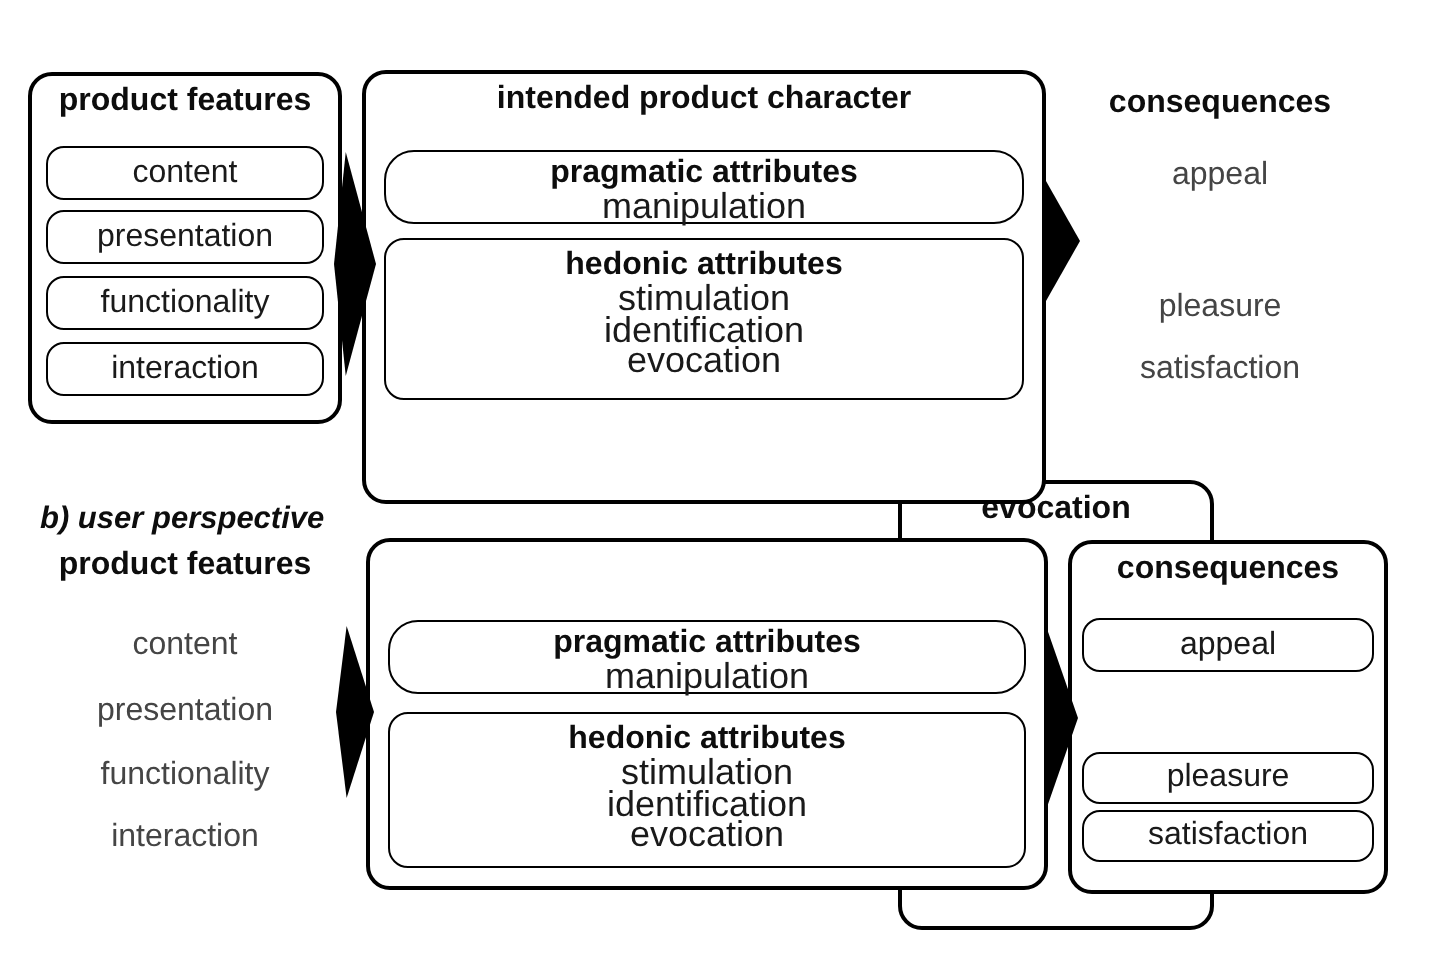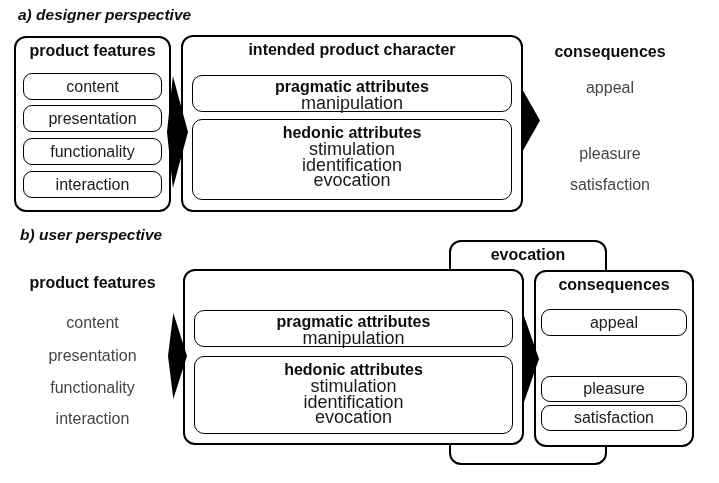--- a/index.html
+++ b/index.html
@@ -93,41 +93,40 @@
     color: #0d0d0d;
     white-space: nowrap;
   }
   .arrow {
     position: absolute;
     background: #000000;
     z-index: 3;
   }
   .arrow.kite { clip-path: polygon(0% 50%, 28% 0%, 100% 50%, 28% 100%); }
   .arrow.tri  { clip-path: polygon(0% 0%, 100% 50%, 0% 100%); }
-  .pt2 { padding-top: 2px; }
+  .pt2 { padding-top: 2px; border-radius: 15px; }
   .pt4 { padding-top: 4px; }
 </style>
 </head>
 <body>
 
 <div id="canvas">
 
-  <div class="abs seclabel" style="left:18px; top:6px;">a) designer perspective</div>
 
   <div class="roundbox" style="left:14px; top:36px; width:157px; height:176px;">
     <span class="boxtitle">product features</span>
     <div class="itembox" style="left:7px; right:7px; top:35px; height:27px;">content</div>
     <div class="itembox" style="left:7px; right:7px; top:67px; height:27px;">presentation</div>
     <div class="itembox" style="left:7px; right:7px; top:100px; height:27px;">functionality</div>
     <div class="itembox" style="left:7px; right:7px; top:133px; height:27px;">interaction</div>
   </div>
 
   <div class="arrow kite" style="left:167px; top:76px; width:21px; height:112px;"></div>
 
-  <div class="roundbox" style="left:181px; top:35px; width:342px; height:177px;">
+  <div class="roundbox" style="left:181px; top:35px; width:342px; height:217px;">
     <span class="boxtitle">intended product character</span>
     <div class="attrbox pt2" style="top:38px; height:37px;">
       <div class="attr-title">pragmatic attributes</div>
       <div class="attr-sub">manipulation</div>
     </div>
     <div class="attrbox pt4" style="top:82px; height:81px;">
       <div class="attr-title">hedonic attributes</div>
       <div class="attr-sub">stimulation</div>
       <div class="attr-sub">identification</div>
       <div class="attr-sub">evocation</div>
@@ -136,21 +135,21 @@
 
   <div class="arrow tri" style="left:521px; top:87px; width:19px; height:67px;"></div>
 
   <div class="abs" style="left:545px; top:0; width:130px; height:230px;">
     <div class="coltitle" style="top:43px;">consequences</div>
     <div class="plain" style="top:80px;">appeal</div>
     <div class="plain" style="top:146px;">pleasure</div>
     <div class="plain" style="top:177px;">satisfaction</div>
   </div>
 
-  <div class="abs seclabel" style="left:20px; top:226px;">b) user perspective</div>
+  <div class="abs seclabel" style="left:20px; top:251px;">b) user perspective</div>
 
   <div class="abs" style="left:14px; top:0; width:157px; height:483px;">
     <div class="coltitle" style="top:274px;">product features</div>
     <div class="plain" style="top:315px;">content</div>
     <div class="plain" style="top:348px;">presentation</div>
     <div class="plain" style="top:380px;">functionality</div>
     <div class="plain" style="top:411px;">interaction</div>
   </div>
 
   <div class="arrow kite" style="left:168px; top:313px; width:19px; height:86px;"></div>

